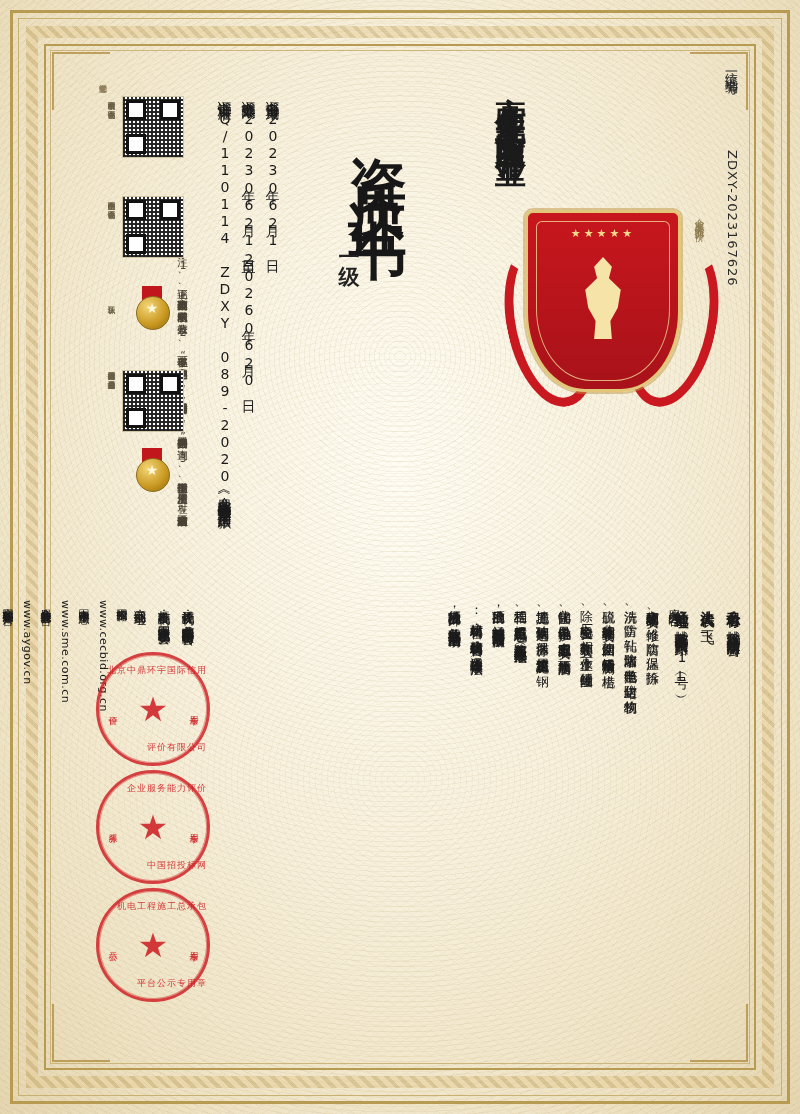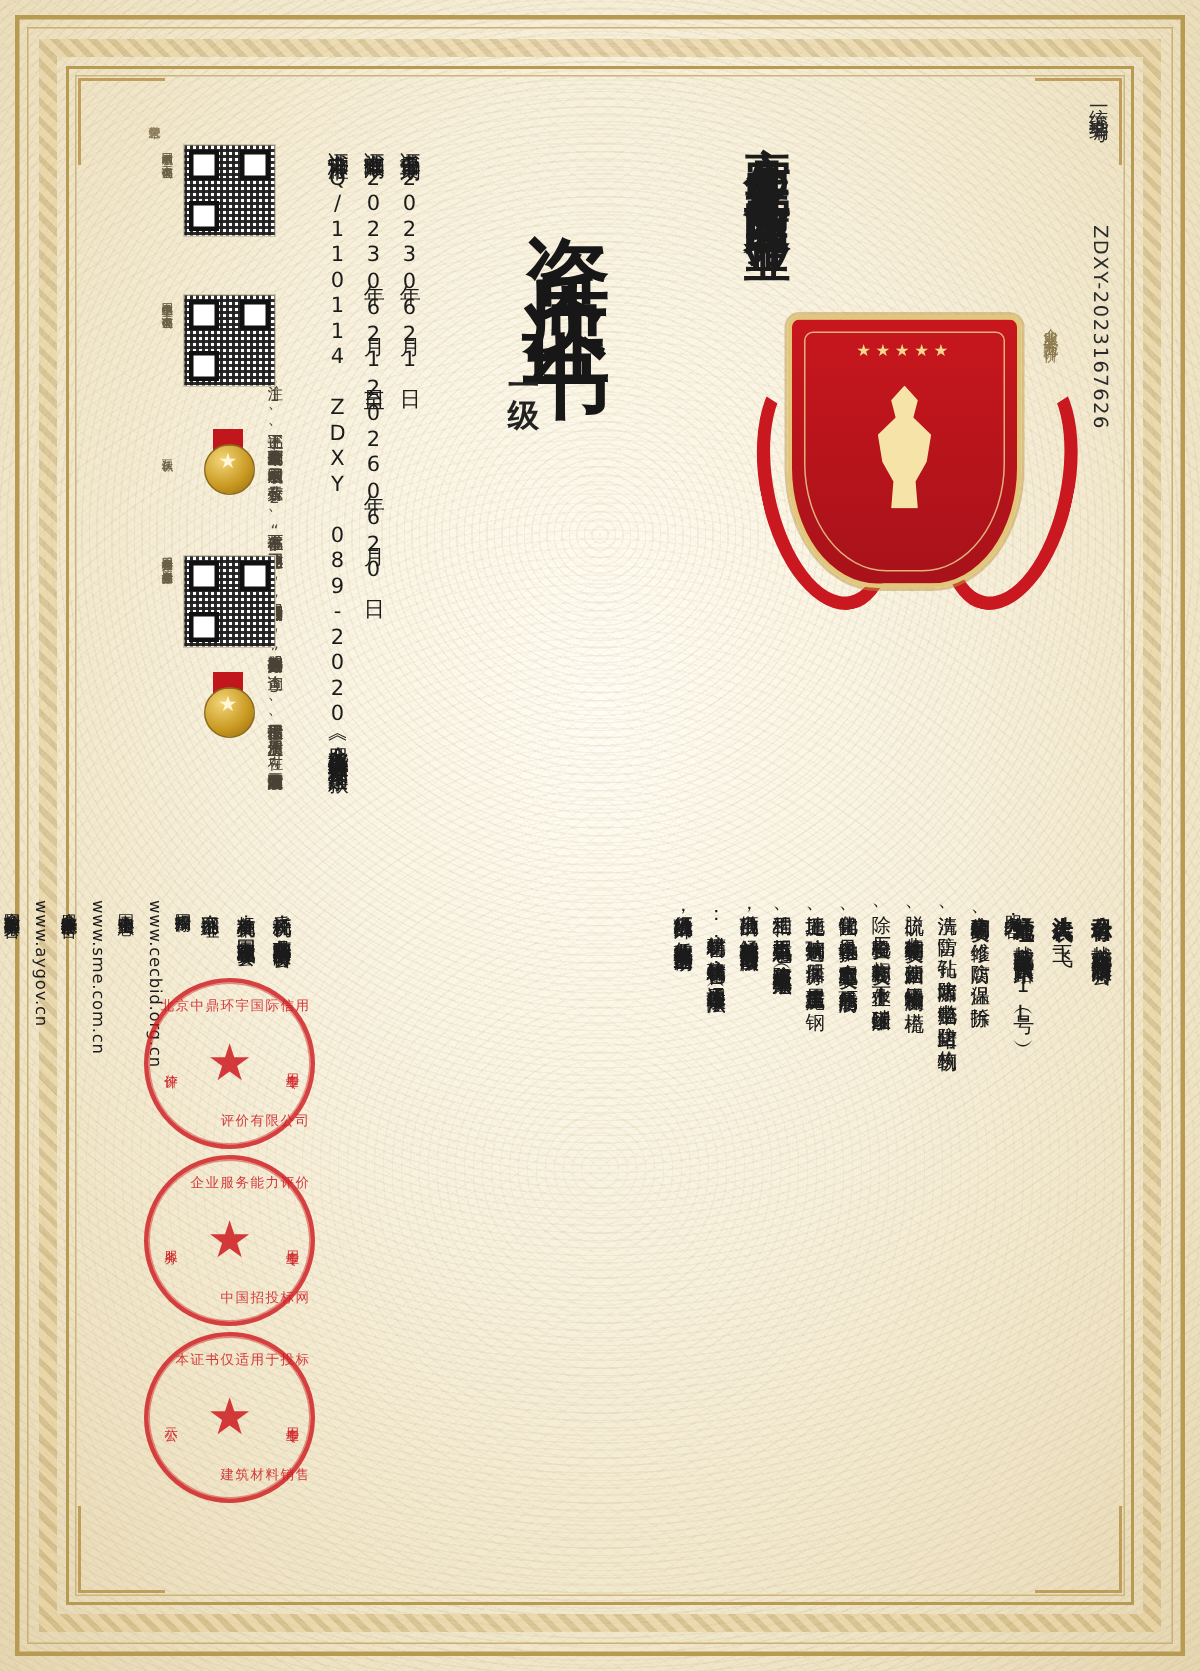--- a/index.html
+++ b/index.html
@@ -341,18 +341,18 @@
   <div class="seal" style="left:96px;top:770px;">
     <div class="star">★</div>
     <div class="arc-top">企业服务能力评价</div>
     <div class="arc-bot">中国招投标网</div>
     <div class="side-l">服务</div>
     <div class="side-r">专用章</div>
   </div>
 
   <div class="seal" style="left:96px;top:888px;">
     <div class="star">★</div>
-    <div class="arc-top">本证书仅适用于投标</div>
-    <div class="arc-bot">建筑材料销售</div>
+    <div class="arc-top">机电工程施工总承包</div>
+    <div class="arc-bot">平台公示专用章</div>
     <div class="side-l">公示</div>
     <div class="side-r">专用章</div>
   </div>
 </div>
 
 </body></html>

